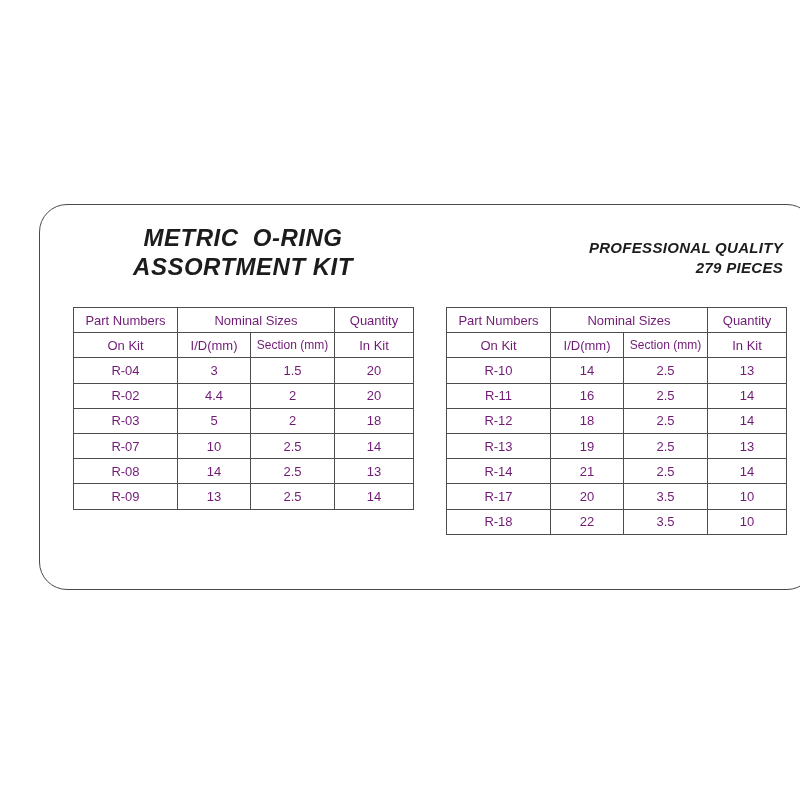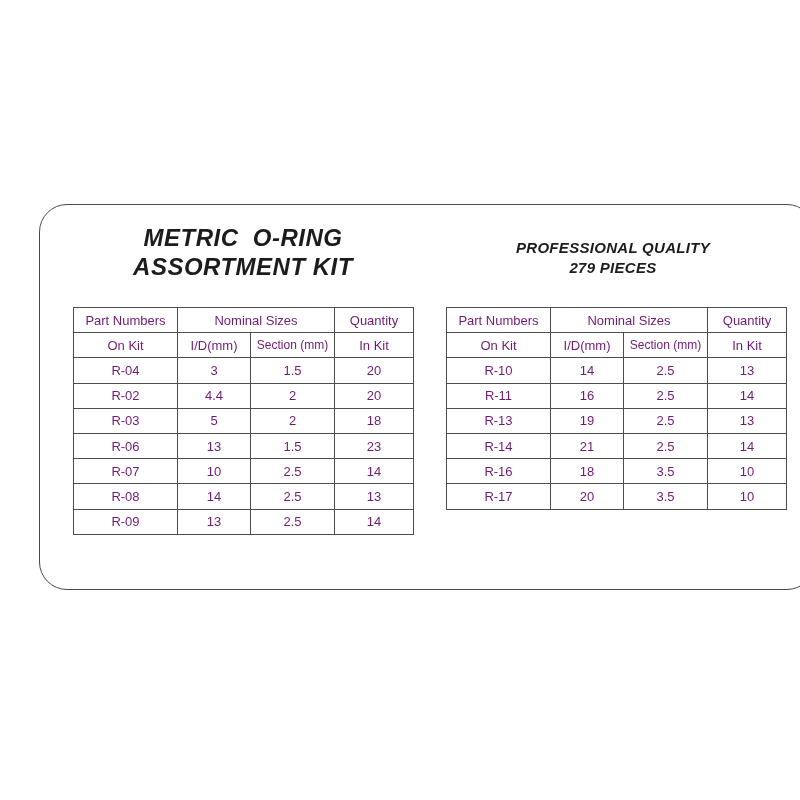--- a/index.html
+++ b/index.html
@@ -41,21 +41,21 @@
     line-height: 1.2;
     color: #1c1c1c;
     letter-spacing: 0.5px;
   }
   .title-left .title-line { white-space: pre; }
   .title-right {
     position: absolute;
     left: 415px;
     top: 238px;
     width: 340px;
-    text-align: center;
+    text-align: right;
     font-weight: bold;
     font-style: italic;
     font-size: 15px;
     line-height: 1.3;
     color: #1c1c1c;
     letter-spacing: 0.3px;
   }
   table.kit-table {
     position: absolute;
     top: 307px;
@@ -130,26 +130,20 @@
           <td>2</td>
           <td>20</td>
         </tr>
         <tr>
           <td>R-03</td>
           <td>5</td>
           <td>2</td>
           <td>18</td>
         </tr>
         <tr>
-          <td>R-06</td>
-          <td>13</td>
-          <td>1.5</td>
-          <td>23</td>
-        </tr>
-        <tr>
           <td>R-07</td>
           <td>10</td>
           <td>2.5</td>
           <td>14</td>
         </tr>
         <tr>
           <td>R-08</td>
           <td>14</td>
           <td>2.5</td>
           <td>13</td>
@@ -188,39 +182,45 @@
           <td>2.5</td>
           <td>13</td>
         </tr>
         <tr>
           <td>R-11</td>
           <td>16</td>
           <td>2.5</td>
           <td>14</td>
         </tr>
         <tr>
+          <td>R-12</td>
+          <td>18</td>
+          <td>2.5</td>
+          <td>14</td>
+        </tr>
+        <tr>
           <td>R-13</td>
           <td>19</td>
           <td>2.5</td>
           <td>13</td>
         </tr>
         <tr>
           <td>R-14</td>
           <td>21</td>
           <td>2.5</td>
           <td>14</td>
-        </tr>
-        <tr>
-          <td>R-16</td>
-          <td>18</td>
-          <td>3.5</td>
-          <td>10</td>
         </tr>
         <tr>
           <td>R-17</td>
           <td>20</td>
           <td>3.5</td>
           <td>10</td>
         </tr>
+        <tr>
+          <td>R-18</td>
+          <td>22</td>
+          <td>3.5</td>
+          <td>10</td>
+        </tr>
       </tbody>
   </table>
 
 </div>
 
 </body></html>

